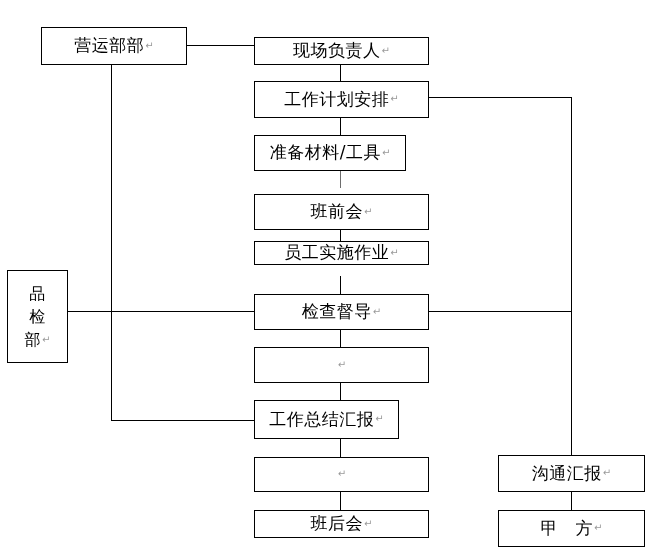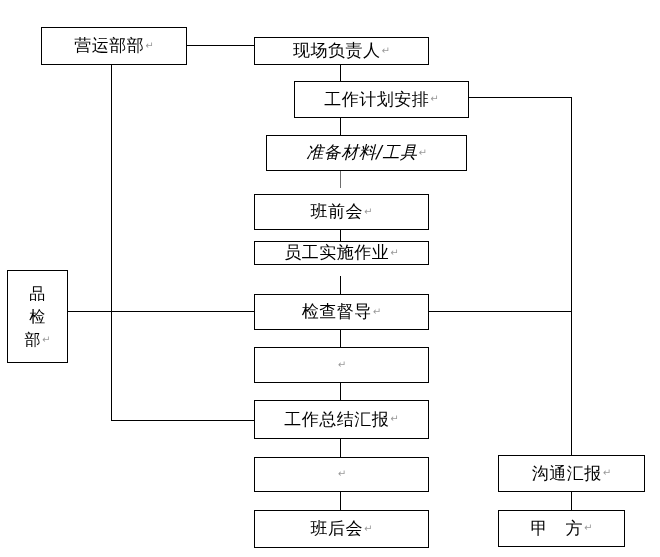--- a/index.html
+++ b/index.html
@@ -95,26 +95,26 @@
   <div class="node" style="left:41px; top:27px; width:146px; height:38px;">
     <span>营运部部</span>
       <span class="pilcrow">↵</span>
   </div>
 
   <div class="node" style="left:254px; top:27px; width:175px; height:28px;margin-top:10px;">
     <span>现场负责人</span>
       <span class="pilcrow">↵</span>
   </div>
 
-  <div class="node" style="left:254px; top:81px; width:175px; height:37px;margin-left:40px;">
+  <div class="node" style="left:254px; top:81px; width:175px; height:37px;">
     <span>工作计划安排</span>
       <span class="pilcrow">↵</span>
   </div>
 
-  <div class="node" style="left:266px; top:135px; width:201px; height:36px;font-style:italic;">
+  <div class="node" style="left:254px; top:135px; width:152px; height:36px;">
     <span>准备材料/工具</span>
       <span class="pilcrow">↵</span>
   </div>
 
   <div class="node" style="left:254px; top:188px; width:175px; height:36px;margin-top:6px;">
     <span>班前会</span>
       <span class="pilcrow">↵</span>
   </div>
 
   <div class="node" style="left:254px; top:241px; width:175px; height:24px;">
@@ -124,43 +124,43 @@
 
   <div class="node" style="left:254px; top:294px; width:175px; height:36px;">
     <span>检查督导</span>
       <span class="pilcrow">↵</span>
   </div>
 
   <div class="node" style="left:254px; top:347px; width:175px; height:36px;">
       <span class="pilcrow">↵</span>
   </div>
 
-  <div class="node" style="left:254px; top:400px; width:175px; height:39px;">
+  <div class="node" style="left:254px; top:400px; width:145px; height:39px;">
     <span>工作总结汇报</span>
       <span class="pilcrow">↵</span>
   </div>
 
   <div class="node" style="left:254px; top:457px; width:175px; height:35px;">
       <span class="pilcrow">↵</span>
   </div>
 
-  <div class="node" style="left:254px; top:510px; width:175px; height:38px;">
+  <div class="node" style="left:254px; top:510px; width:175px; height:28px;">
     <span>班后会</span>
       <span class="pilcrow">↵</span>
   </div>
 
   <div class="node vertical" style="left:7px; top:270px; width:61px; height:93px;">
     <span class="ch">品</span>
     <span class="ch">检</span>
     <span class="ch"><span>部</span><span class="pilcrow">↵</span></span>
   </div>
 
   <div class="node" style="left:498px; top:455px; width:147px; height:37px;">
     <span>沟通汇报</span>
       <span class="pilcrow">↵</span>
   </div>
 
-  <div class="node" style="left:498px; top:510px; width:127px; height:37px;">
+  <div class="node" style="left:498px; top:510px; width:147px; height:37px;">
     <span class="spaced">甲　方</span>
       <span class="pilcrow">↵</span>
   </div>
 
 </div>
 
 </body></html>

